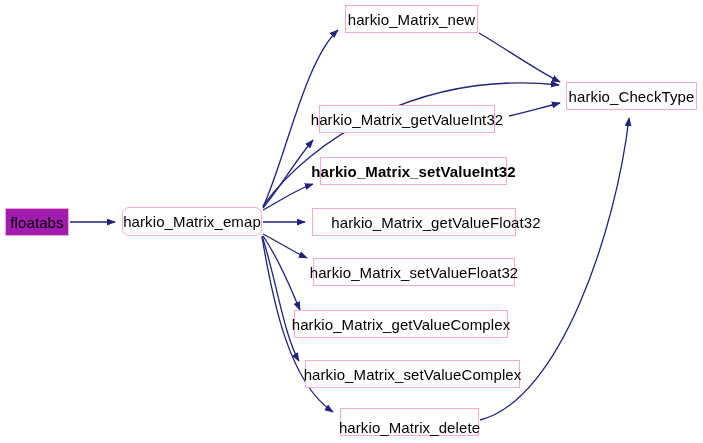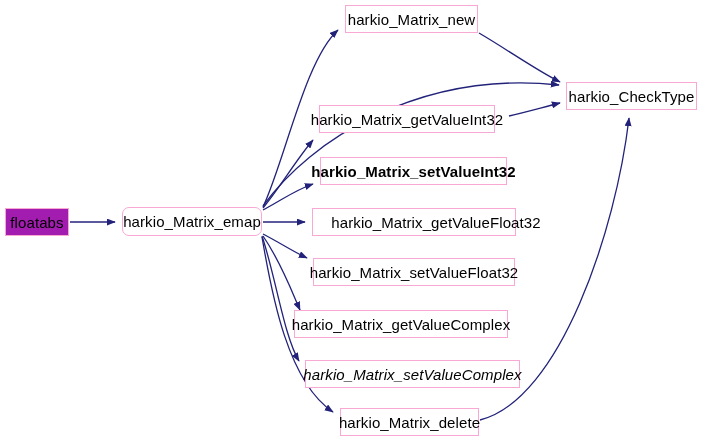--- a/index.html
+++ b/index.html
@@ -91,20 +91,20 @@
       </div>
       <div class="node" style="left: 312px; top: 208px; width: 204px; height: 28px; padding-left: 44px;">
         <span class="node-label">harkio_Matrix_getValueFloat32</span>
       </div>
       <div class="node" style="left: 313px; top: 258px; width: 202px; height: 28px;">
         <span class="node-label">harkio_Matrix_setValueFloat32</span>
       </div>
       <div class="node" style="left: 294px; top: 310px; width: 214px; height: 28px;">
         <span class="node-label">harkio_Matrix_getValueComplex</span>
       </div>
-      <div class="node" style="left: 305px; top: 360px; width: 215px; height: 28px; font-style: italic;">
+      <div class="node" style="left: 305px; top: 360px; width: 215px; height: 28px;">
         <span class="node-label">harkio_Matrix_setValueComplex</span>
       </div>
-      <div class="node" style="left: 340px; top: 408px; width: 139px; height: 28px;">
+      <div class="node" style="left: 340px; top: 408px; width: 139px; height: 28px; align-items: flex-end;">
         <span class="node-label">harkio_Matrix_delete</span>
       </div>
     </div>
 </div>
 
 </body></html>

